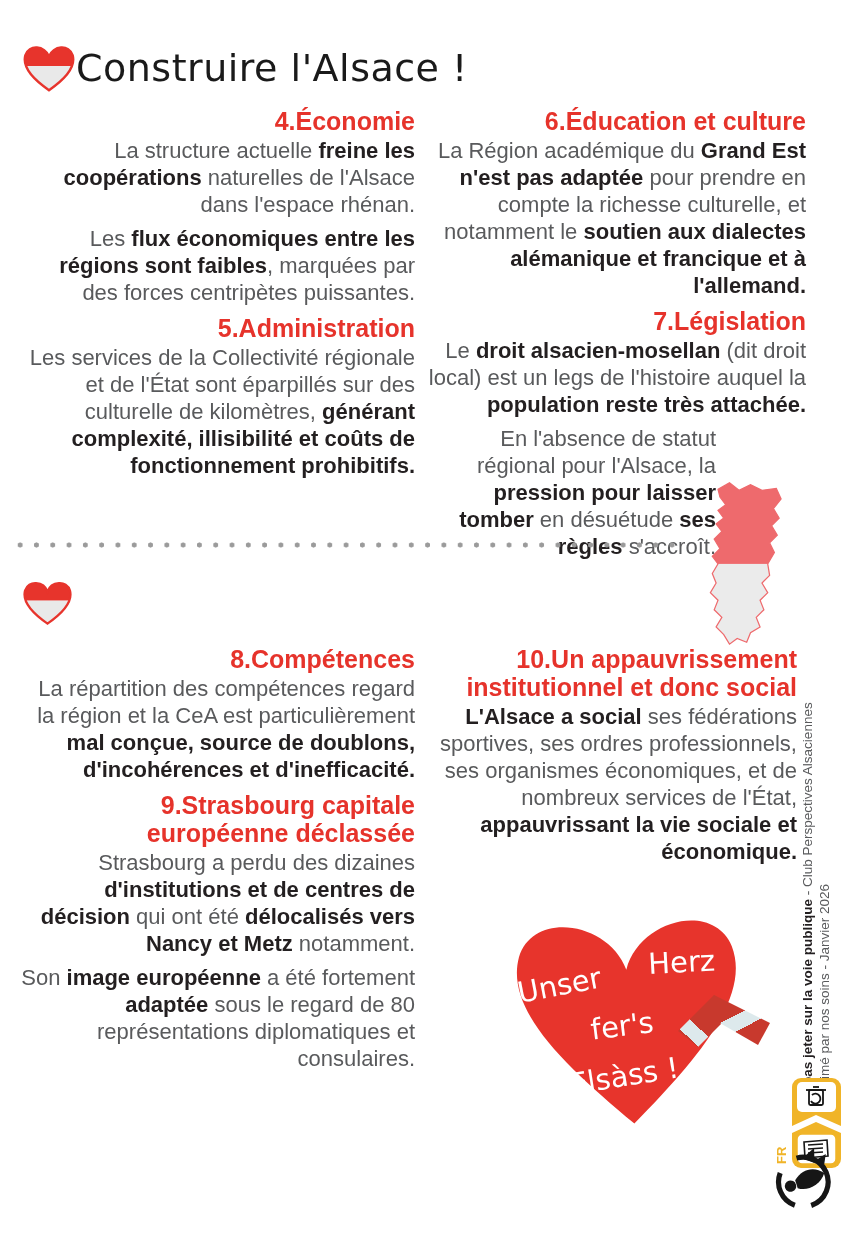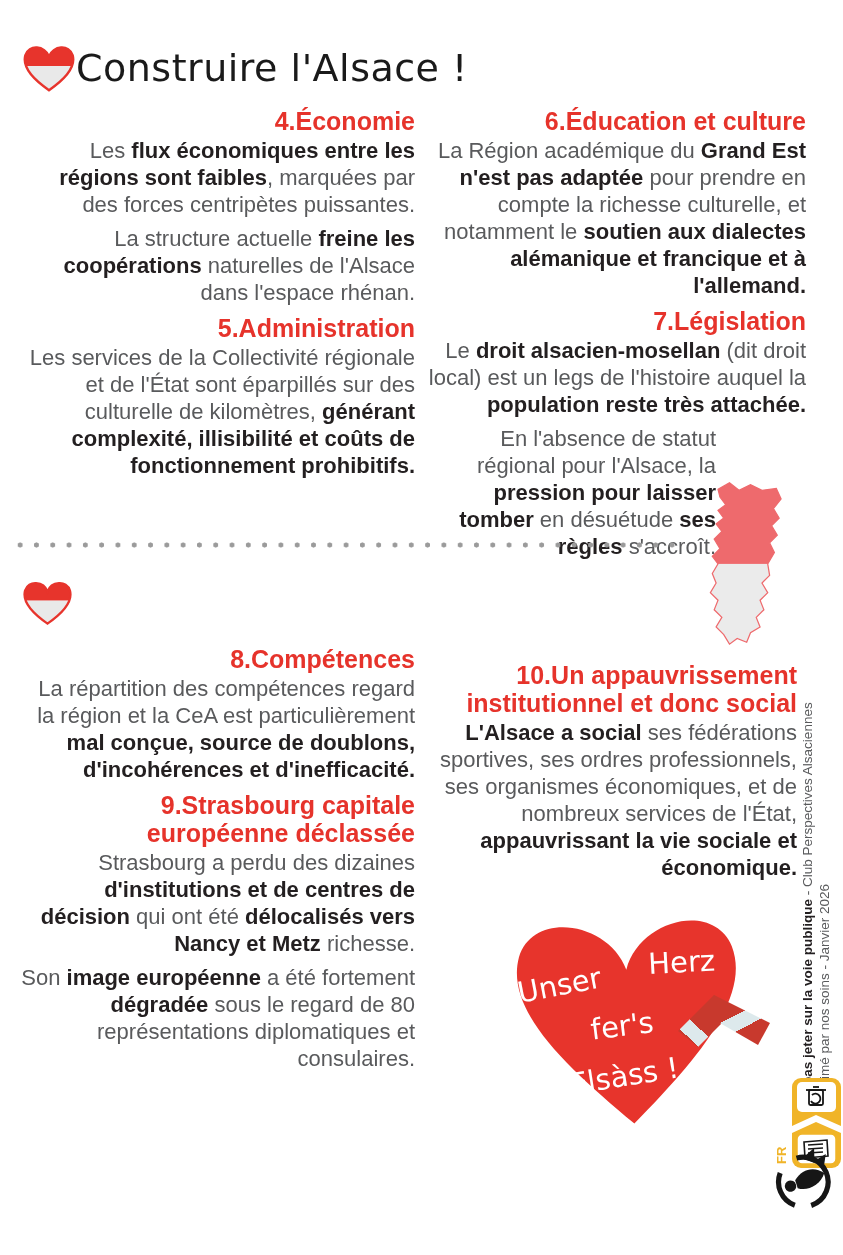--- a/index.html
+++ b/index.html
@@ -56,22 +56,22 @@
       <rect x="0" y="0" width="60" height="24" fill="var(--heart-red)"></rect>
       <rect x="0" y="24" width="60" height="28" fill="#e9e9e9"></rect>
     </g>
     <path d="M30,14 C26,3 9,1 5.5,13 C2,26 14,38 30,49 C46,38 58,26 54.5,13 C51,1 34,3 30,14 Z" fill="none" stroke="var(--heart-red)" stroke-width="2.5"></path>
   </svg>
   <div class="script-title" style="left:76px;top:46px">Construire l'Alsace !</div>
 
   <div class="col" style="left:20px;top:107px;width:395px">
     <div class="sec">
       <h2 class="sec-h"><span class="num">4.</span><span>Économie</span></h2>
+      <p class="para"><span>La structure actuelle </span><span class="b">freine les coopérations</span><span> naturelles de l'Alsace dans l'espace rhénan.</span></p>
       <p class="para"><span>Les </span><span class="b">flux économiques entre les régions sont faibles</span><span>, marquées par des forces centripètes puissantes.</span></p>
-      <p class="para"><span>La structure actuelle </span><span class="b">freine les coopérations</span><span> naturelles de l'Alsace dans l'espace rhénan.</span></p>
     </div>
     <div class="sec">
       <h2 class="sec-h"><span class="num">5.</span><span>Administration</span></h2>
       <p class="para"><span>Les services de la Collectivité régionale et de l'État sont éparpillés sur des culturelle de kilomètres, </span><span class="b">générant complexité, illisibilité et coûts de fonctionnement prohibitifs.</span></p>
     </div>
   </div>
 
   <div class="col" style="left:416px;top:107px;width:390px">
     <div class="sec">
       <h2 class="sec-h"><span class="num">6.</span><span>Éducation et culture</span></h2>
@@ -118,26 +118,26 @@
     <path d="M30,14 C26,3 9,1 5.5,13 C2,26 14,38 30,49 C46,38 58,26 54.5,13 C51,1 34,3 30,14 Z" fill="none" stroke="var(--heart-red)" stroke-width="2.5"></path>
   </svg>
 
   <div class="col" style="left:20px;top:645px;width:395px">
     <div class="sec">
       <h2 class="sec-h"><span class="num">8.</span><span>Compétences</span></h2>
       <p class="para"><span>La répartition des compétences regard la région et la CeA est particulièrement </span><span class="b">mal conçue, source de doublons, d'incohérences et d'inefficacité.</span></p>
     </div>
     <div class="sec">
       <h2 class="sec-h"><span class="num">9.</span><span>Strasbourg capitale européenne déclassée</span></h2>
-      <p class="para"><span>Strasbourg a perdu des dizaines </span><span class="b">d'institutions et de centres de décision</span><span> qui ont été </span><span class="b">délocalisés vers Nancy et Metz</span><span> richesse.</span></p>
-      <p class="para"><span>Son </span><span class="b">image européenne</span><span> a été fortement </span><span class="b">dégradée</span><span> sous le regard de 80 représentations diplomatiques et consulaires.</span></p>
-    </div>
-  </div>
-
-  <div class="col" style="left:425px;top:661px;width:372px">
+      <p class="para"><span>Strasbourg a perdu des dizaines </span><span class="b">d'institutions et de centres de décision</span><span> qui ont été </span><span class="b">délocalisés vers Nancy et Metz</span><span> notamment.</span></p>
+      <p class="para"><span>Son </span><span class="b">image européenne</span><span> a été fortement </span><span class="b">adaptée</span><span> sous le regard de 80 représentations diplomatiques et consulaires.</span></p>
+    </div>
+  </div>
+
+  <div class="col" style="left:425px;top:645px;width:372px">
     <div class="sec">
       <h2 class="sec-h"><span class="num">10.</span><span>Un appauvrissement institutionnel et donc social</span></h2>
       <p class="para"><span class="b">L'Alsace a social</span><span> ses fédérations sportives, ses ordres professionnels, ses organismes économiques, et de nombreux services de l'État, </span><span class="b">appauvrissant la vie sociale et économique.</span></p>
     </div>
   </div>
 
   <div class="bigheart">
     <svg width="274" height="226" viewBox="0 0 100 88">
       <path d="M50,24 C44,5 15,-1 8.5,17 C2,37 24,60 50,84 C76,60 98,37 91.5,17 C85,-1 56,5 50,24 Z" fill="var(--heart-red)" transform="rotate(-3 50 44)"></path>
     </svg>

